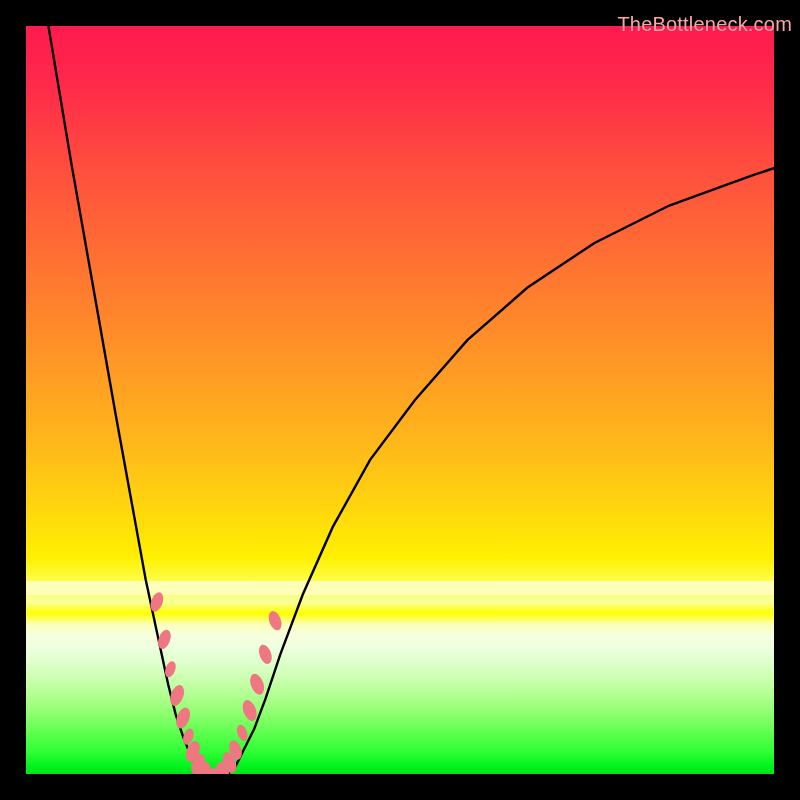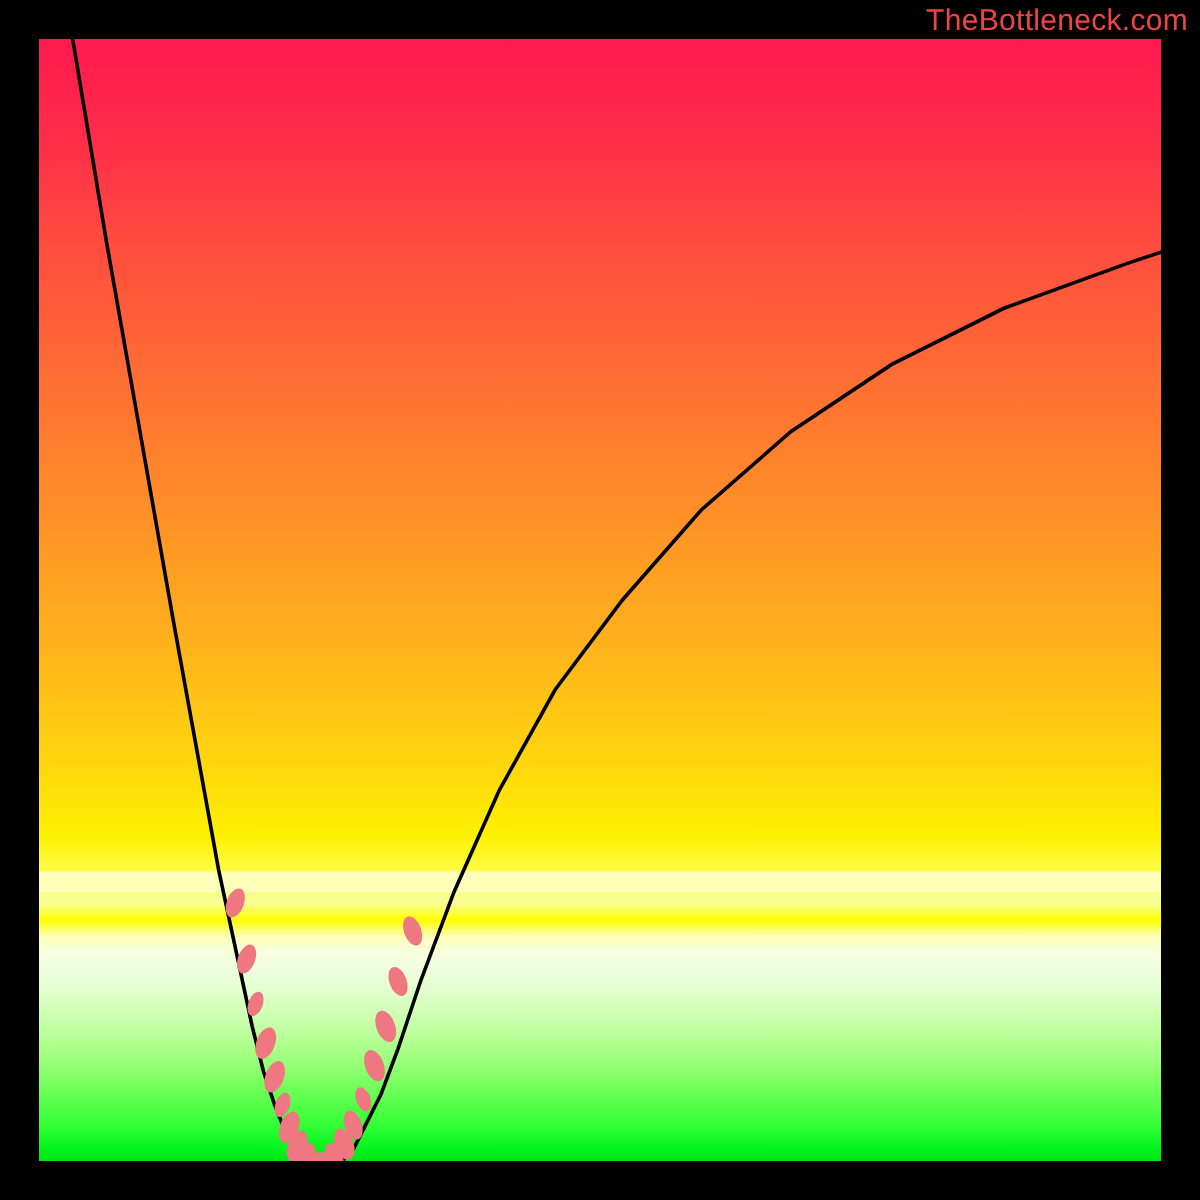--- a/index.html
+++ b/index.html
@@ -63,23 +63,23 @@
   .cream-band {
     position: absolute;
     left: 0;
     width: 100%;
     height: 14px;
     top: 74.2%;
     background: #fdffb8;
   }
   .watermark {
     position: absolute;
-    top: 3px;
+    top: 13px;
     right: 8px;
-    color: #ef4444;
+    color: #fca5a5;
     font-size: 20px;
     font-weight: 500;
     letter-spacing: 0.2px;
   }
   svg.curve-layer {
     position: absolute;
     top: 0;
     left: 0;
     width: 100%;
     height: 100%;

